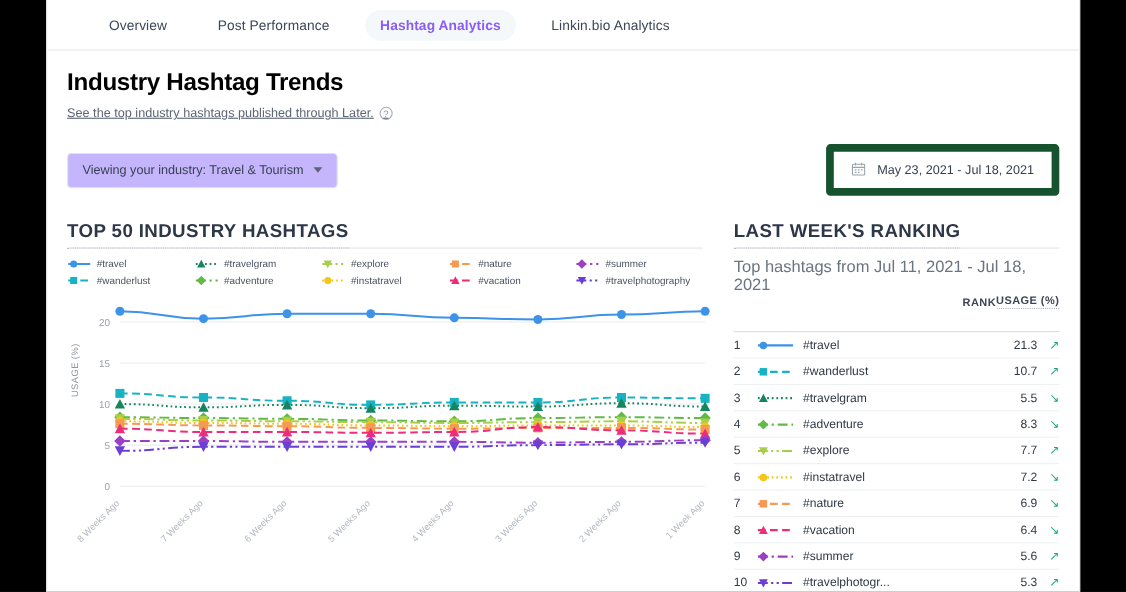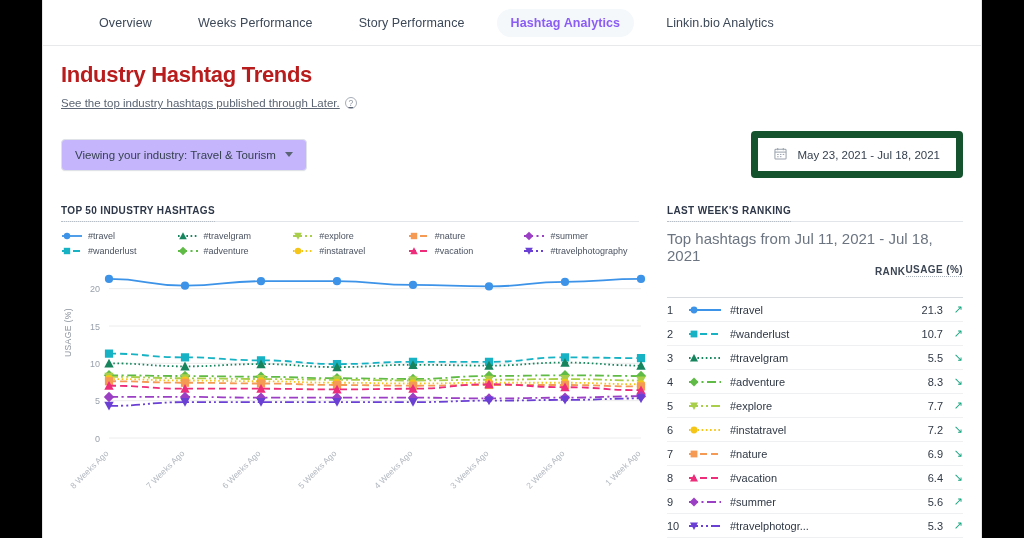--- a/index.html
+++ b/index.html
@@ -44,21 +44,21 @@
     color: #8b5cf6;
     background: #f4f8fb;
     font-weight: bold;
   }
 
   
   .page-head { padding: 16px 0 0 18px; }
   .page-title {
     font-size: 22px;
     font-weight: bold;
-    color: #b91c1c;
+    color: #000000;
     letter-spacing: -0.3px;
     margin: 0;
   }
   .page-sub {
     margin-top: 9px;
     font-size: 11.5px;
     color: #5b6573;
     display: flex;
     align-items: center;
     gap: 5px;
@@ -121,21 +121,21 @@
   .columns {
     margin-top: 22px;
     display: flex;
     padding: 0 18px;
     gap: 0;
   }
   .col-left  { width: 592px; padding-right: 14px; }
   .col-right { width: 310px; padding-left: 14px; }
 
   .sec-title {
-    font-size: 10px;
+    font-size: 17px;
     font-weight: bold;
     color: #2d3748;
     letter-spacing: .35px;
     padding-bottom: 5px;
     border-bottom: 1px dotted #b9bfc7;
     display: inline-block;
   }
   .sec-rule {
     border-bottom: 1px solid #e2e5e9;
     margin-top: -1px;
@@ -217,22 +217,21 @@
   .down { color: #17a57f; }
 </style>
 </head>
 <body>
 
 <div id="app">
 
   <div class="navbar">
     <div id="nav-tabs" style="display:flex;align-items:center;">
         <div class="nav-tab">Overview</div>
-        <div class="nav-tab">Weeks Performance</div>
-        <div class="nav-tab">Story Performance</div>
+        <div class="nav-tab">Post Performance</div>
         <div class="nav-tab active">Hashtag Analytics</div>
         <div class="nav-tab">Linkin.bio Analytics</div>
       </div>
   </div>
 
   <div class="page-head">
     <div class="page-title">Industry Hashtag Trends</div>
     <div class="page-sub">
       <span>See the top industry hashtags published through Later.</span>
       <span class="help-icon">?</span>

